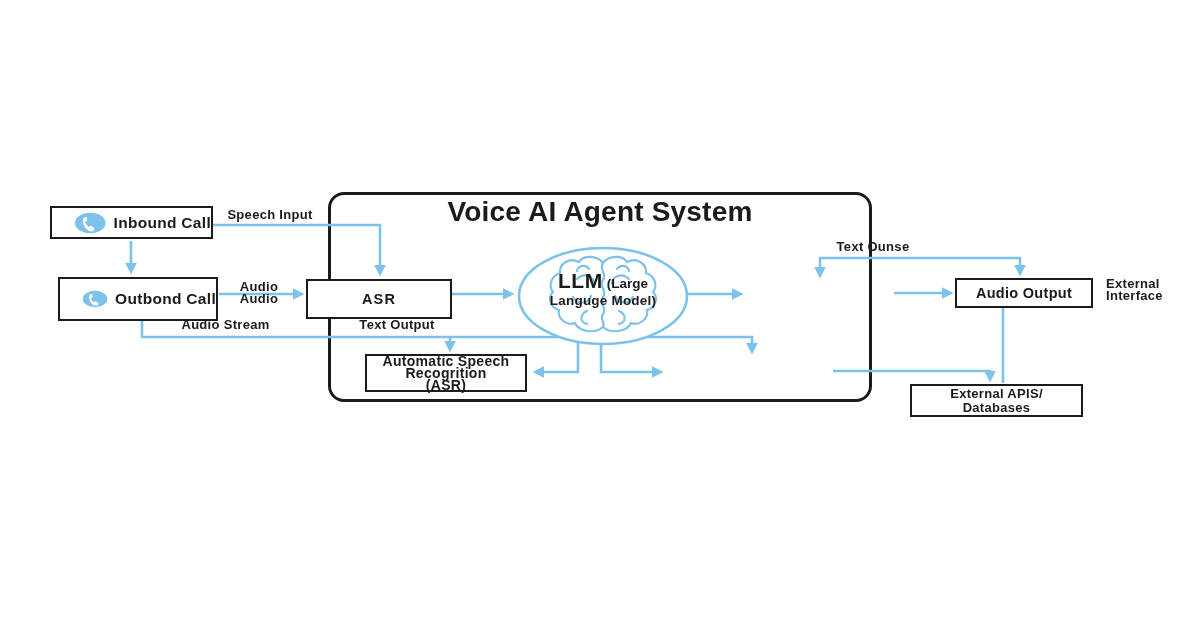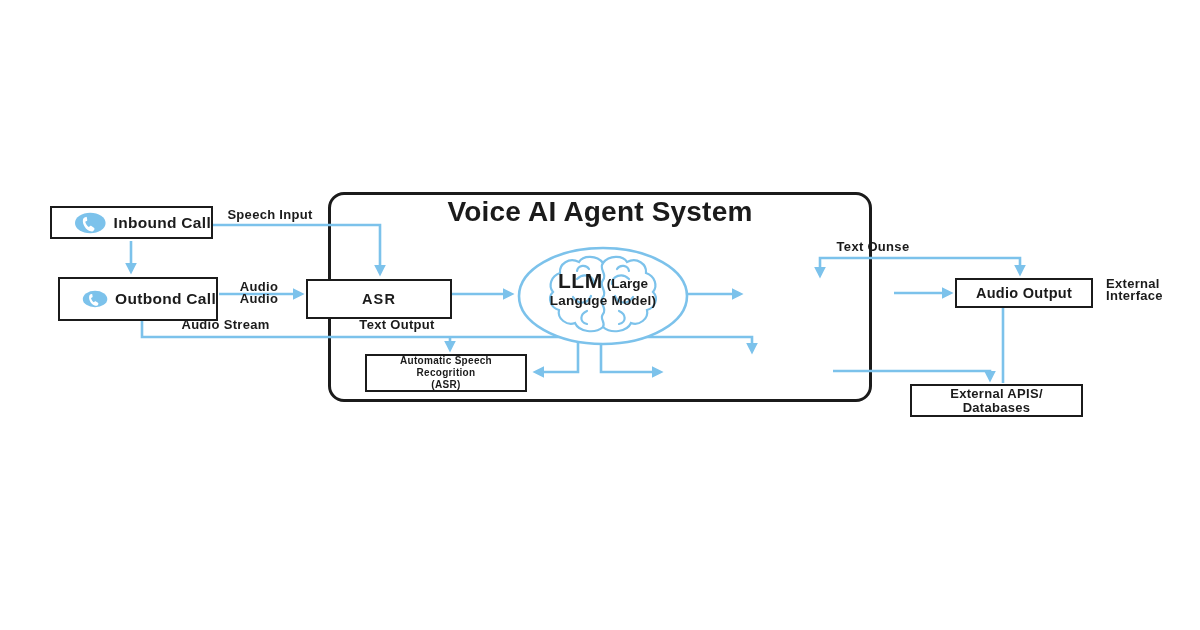--- a/index.html
+++ b/index.html
@@ -46,21 +46,21 @@
   .lbl.two{line-height:11.5px;}
   .left-align{text-align:left;}
 
   .llm-text{
     position:absolute;left:521px;top:272px;width:164px;text-align:center;
     line-height:17px;
   }
   .llm-abbr{font-size:21px;font-weight:800;letter-spacing:.5px;}
   .llm-paren{font-size:13.5px;font-weight:600;margin-left:4px;}
   .llm-line2{font-size:13.5px;font-weight:700;letter-spacing:.2px;}
-  .small-multiline{font-size:10px;line-height:12px;font-weight:700;}
+  .small-multiline{font-size:14px;line-height:12px;font-weight:700;}
   .mid-multiline{font-size:13px;line-height:13.5px;font-weight:700;}
 </style>
 </head>
 <body>
 
 <div class="stage">
 
   <div class="sys"></div>
 
   <svg class="wires" viewBox="0 0 1200 630">

